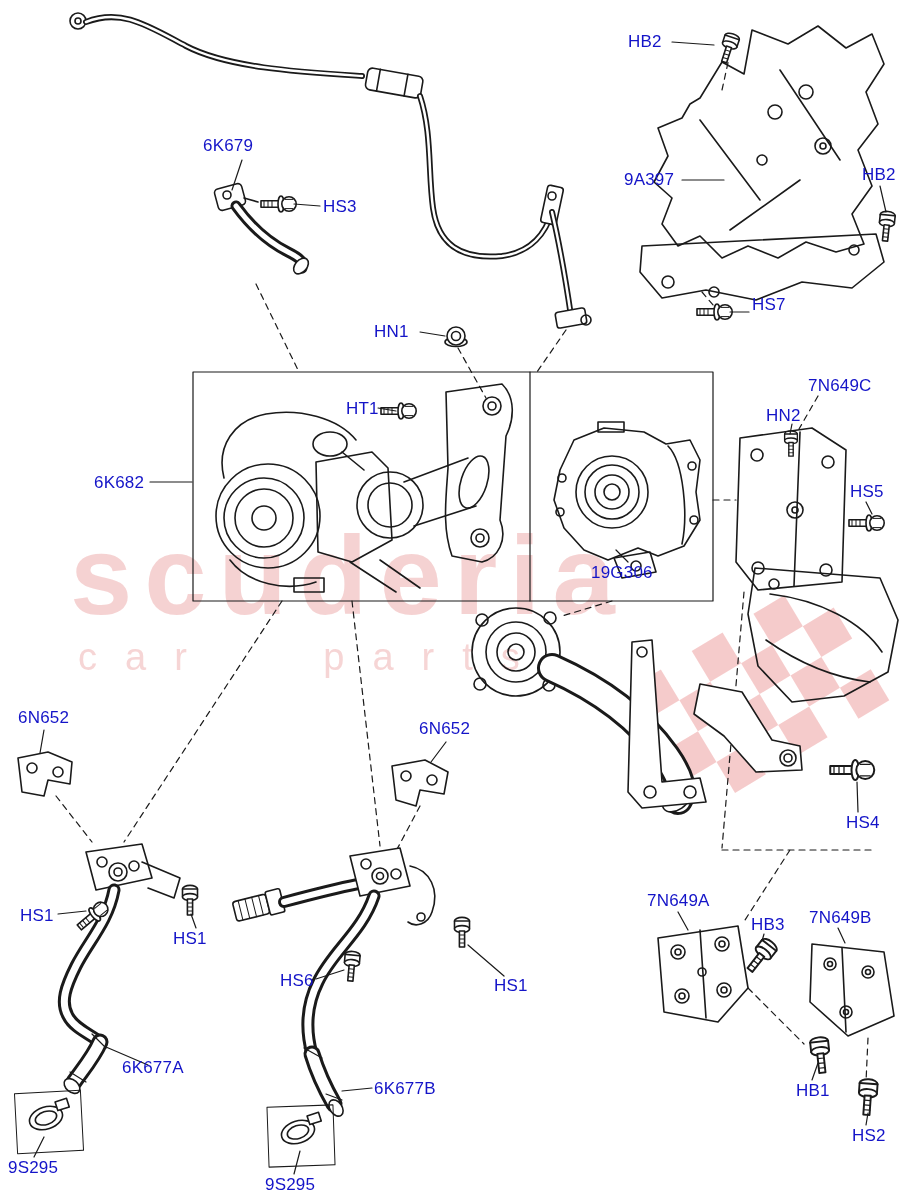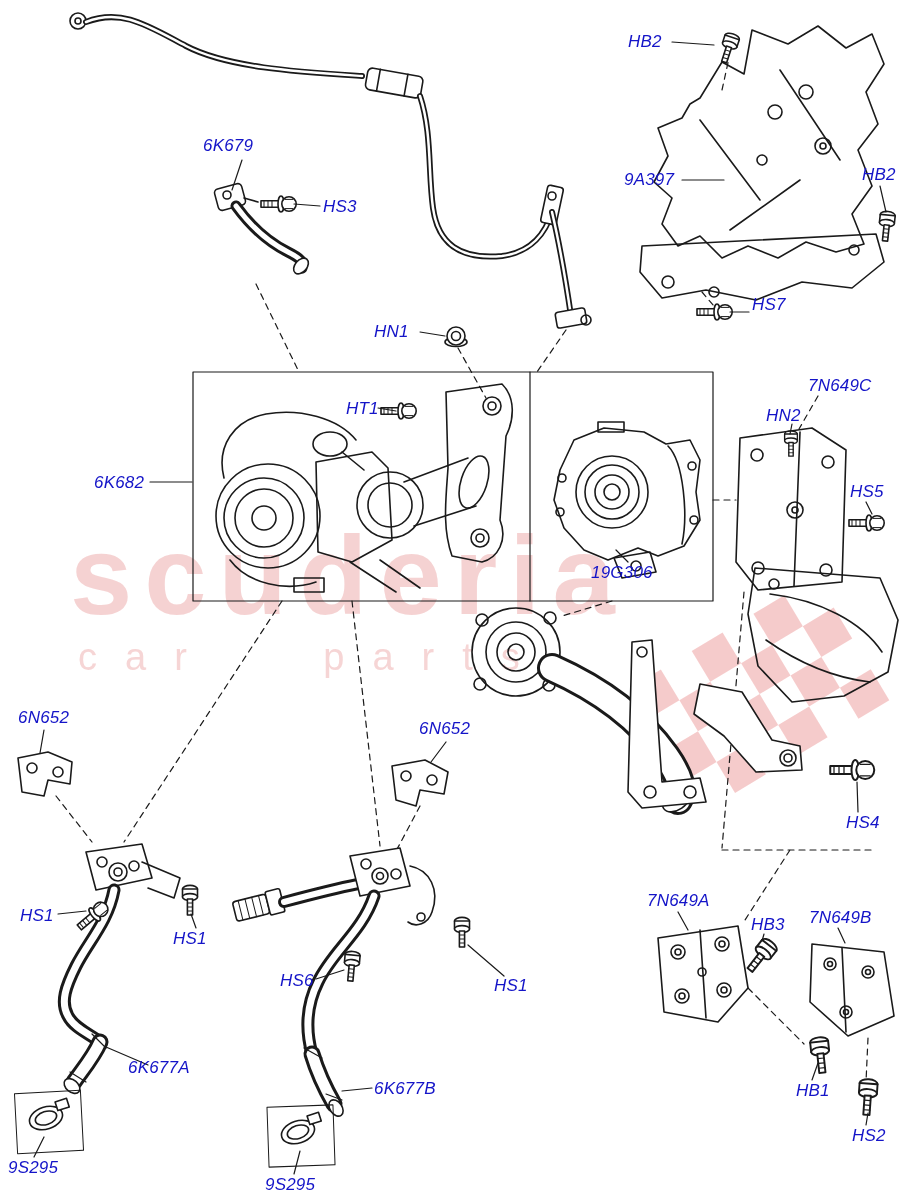--- a/index.html
+++ b/index.html
@@ -11,21 +11,20 @@
     overflow:hidden;
   }
   .stage svg{position:absolute;left:0;top:0;}
   .lbl{
     position:absolute;
     color:#1414c8;
     font-size:17px;
     line-height:1.1;
     white-space:nowrap;
     letter-spacing:0.2px;
-    font-style:italic;
   }
 </style>
 </head>
 <body>
 
 <div class="stage">
 
 <svg width="906" height="1200" viewBox="0 0 906 1200" xmlns="http://www.w3.org/2000/svg">
 
   <defs>
@@ -366,20 +365,20 @@
 <div class="lbl" style="left:18px;top:709px">6N652</div>
 <div class="lbl" style="left:419px;top:720px">6N652</div>
 <div class="lbl" style="left:846px;top:814px">HS4</div>
 <div class="lbl" style="left:20px;top:907px">HS1</div>
 <div class="lbl" style="left:173px;top:930px">HS1</div>
 <div class="lbl" style="left:280px;top:972px">HS6</div>
 <div class="lbl" style="left:494px;top:977px">HS1</div>
 <div class="lbl" style="left:647px;top:892px">7N649A</div>
 <div class="lbl" style="left:751px;top:916px">HB3</div>
 <div class="lbl" style="left:809px;top:909px">7N649B</div>
-<div class="lbl" style="left:128px;top:1059px">6K677A</div>
+<div class="lbl" style="left:122px;top:1059px">6K677A</div>
 <div class="lbl" style="left:374px;top:1080px">6K677B</div>
 <div class="lbl" style="left:796px;top:1082px">HB1</div>
 <div class="lbl" style="left:852px;top:1127px">HS2</div>
 <div class="lbl" style="left:8px;top:1159px">9S295</div>
 <div class="lbl" style="left:265px;top:1176px">9S295</div>
 
 </div>
 
 </body></html>

